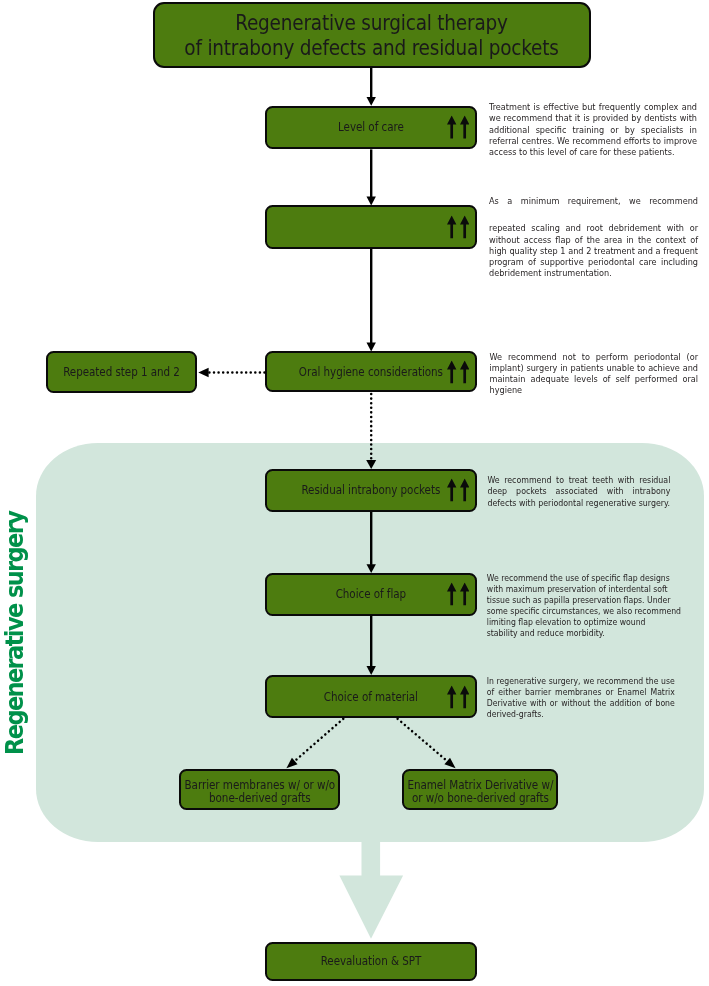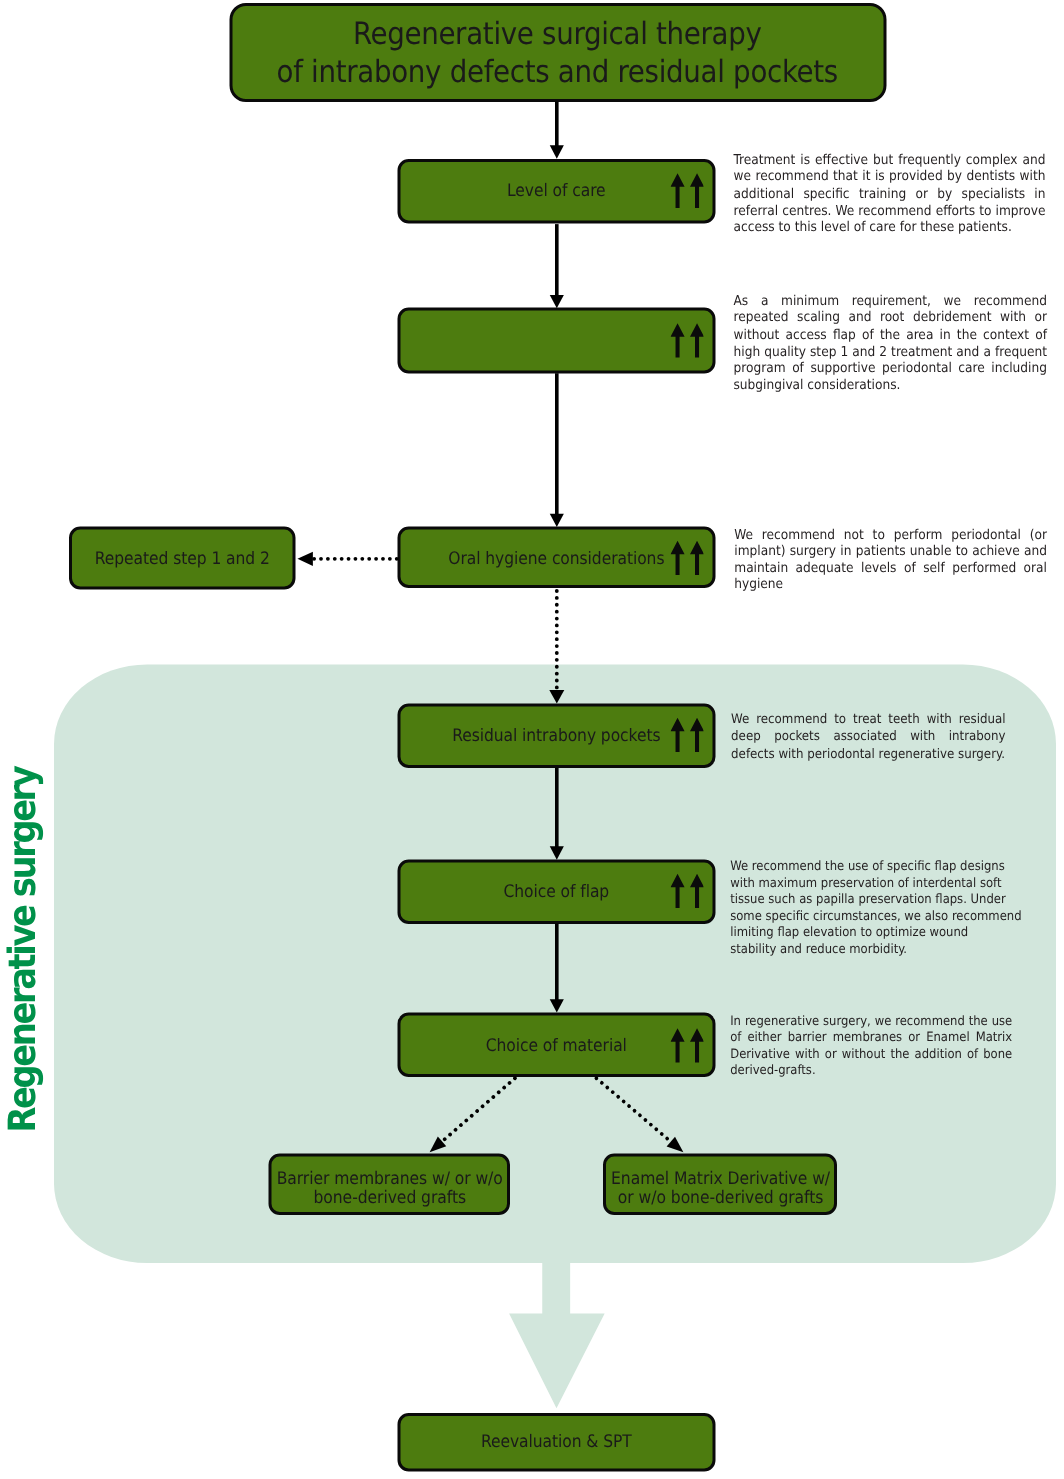--- a/index.html
+++ b/index.html
@@ -85,25 +85,25 @@
 </div>
 <div class="note" style="left:489.0px;top:102.0px;width:208.0px;font-size:9.05px;line-height:11.25px;">
 <div class="nline" style="text-align-last:justify;">Treatment is effective but frequently complex and</div>
 <div class="nline" style="text-align-last:justify;">we recommend that it is provided by dentists with</div>
 <div class="nline" style="text-align-last:justify;">additional specific training or by specialists in</div>
 <div class="nline" style="text-align-last:justify;">referral centres. We recommend efforts to improve</div>
 <div class="nline" style="text-align-last:left;">access to this level of care for these patients.</div>
 </div>
 <div class="note" style="left:489.0px;top:196.2px;width:209.0px;font-size:9.05px;line-height:11.25px;">
 <div class="nline" style="text-align-last:justify;">As a minimum requirement, we recommend</div>
-<div class="nline" style="text-align-last:justify;">repeated scaling and root debridement with or</div>
+<div class="nline" style="text-align-last:justify;margin-top:16px;">repeated scaling and root debridement with or</div>
 <div class="nline" style="text-align-last:justify;">without access flap of the area in the context of</div>
 <div class="nline" style="text-align-last:justify;">high quality step 1 and 2 treatment and a frequent</div>
 <div class="nline" style="text-align-last:justify;">program of supportive periodontal care including</div>
-<div class="nline" style="text-align-last:left;">subgingival considerations.</div>
+<div class="nline" style="text-align-last:left;">debridement instrumentation.</div>
 </div>
 <div class="note" style="left:489.5px;top:351.5px;width:208.5px;font-size:9.05px;line-height:11.1px;">
 <div class="nline" style="text-align-last:justify;">We recommend not to perform periodontal (or</div>
 <div class="nline" style="text-align-last:justify;">implant) surgery in patients unable to achieve and</div>
 <div class="nline" style="text-align-last:justify;">maintain adequate levels of self performed oral</div>
 <div class="nline" style="text-align-last:left;">hygiene</div>
 </div>
 <div class="note" style="left:487.4px;top:474.8px;width:183.0px;font-size:8.78px;line-height:11.45px;">
 <div class="nline" style="text-align-last:justify;">We recommend to treat teeth with residual</div>
 <div class="nline" style="text-align-last:justify;">deep pockets associated with intrabony</div>

